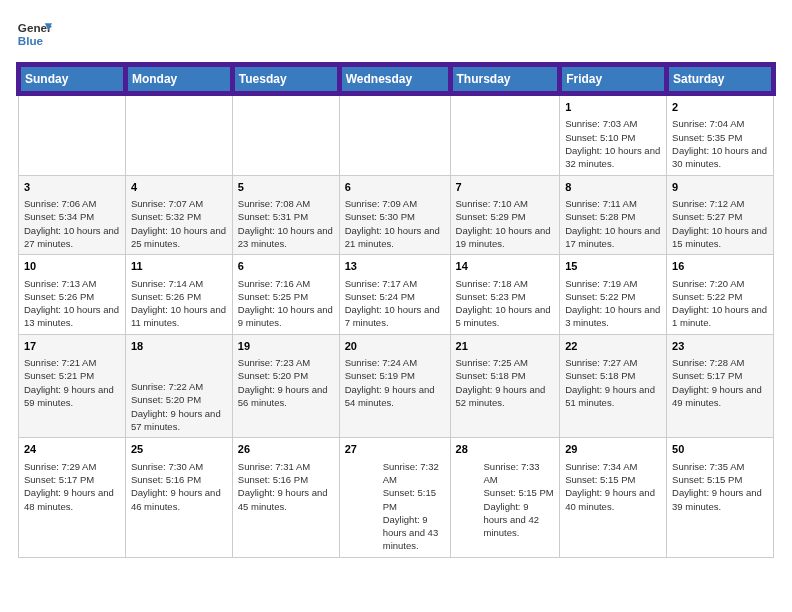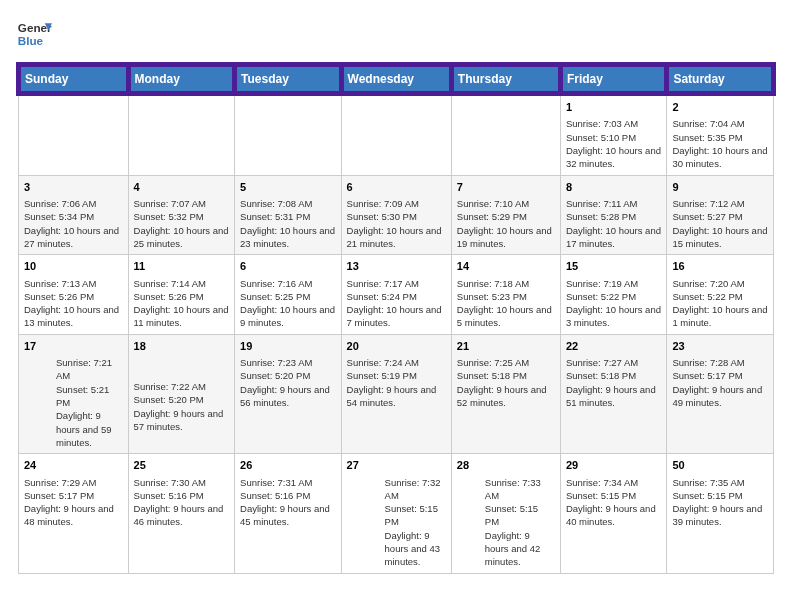--- a/index.html
+++ b/index.html
@@ -222,21 +222,21 @@
         <td>
           <span class="day-number">16</span>
           <div class="day-info" style="white-space: pre-line;">Sunrise: 7:20 AM
 Sunset: 5:22 PM
 Daylight: 10 hours and 1 minute.</div>
         </td>
       </tr>
       <tr>
         <td>
           <span class="day-number">17</span>
-          <div class="day-info" style="white-space: pre-line; margin-left: 32px;">Sunrise: 7:21 AM
+          <div class="day-info" style="white-space: pre-line;">Sunrise: 7:21 AM
 Sunset: 5:21 PM
 Daylight: 9 hours and 59 minutes.</div>
         </td>
         <td>
           <span class="day-number">18</span>
           <div class="day-info" style="white-space: pre-line; margin-top: 26px;">Sunrise: 7:22 AM
 Sunset: 5:20 PM
 Daylight: 9 hours and 57 minutes.</div>
         </td>
         <td>

